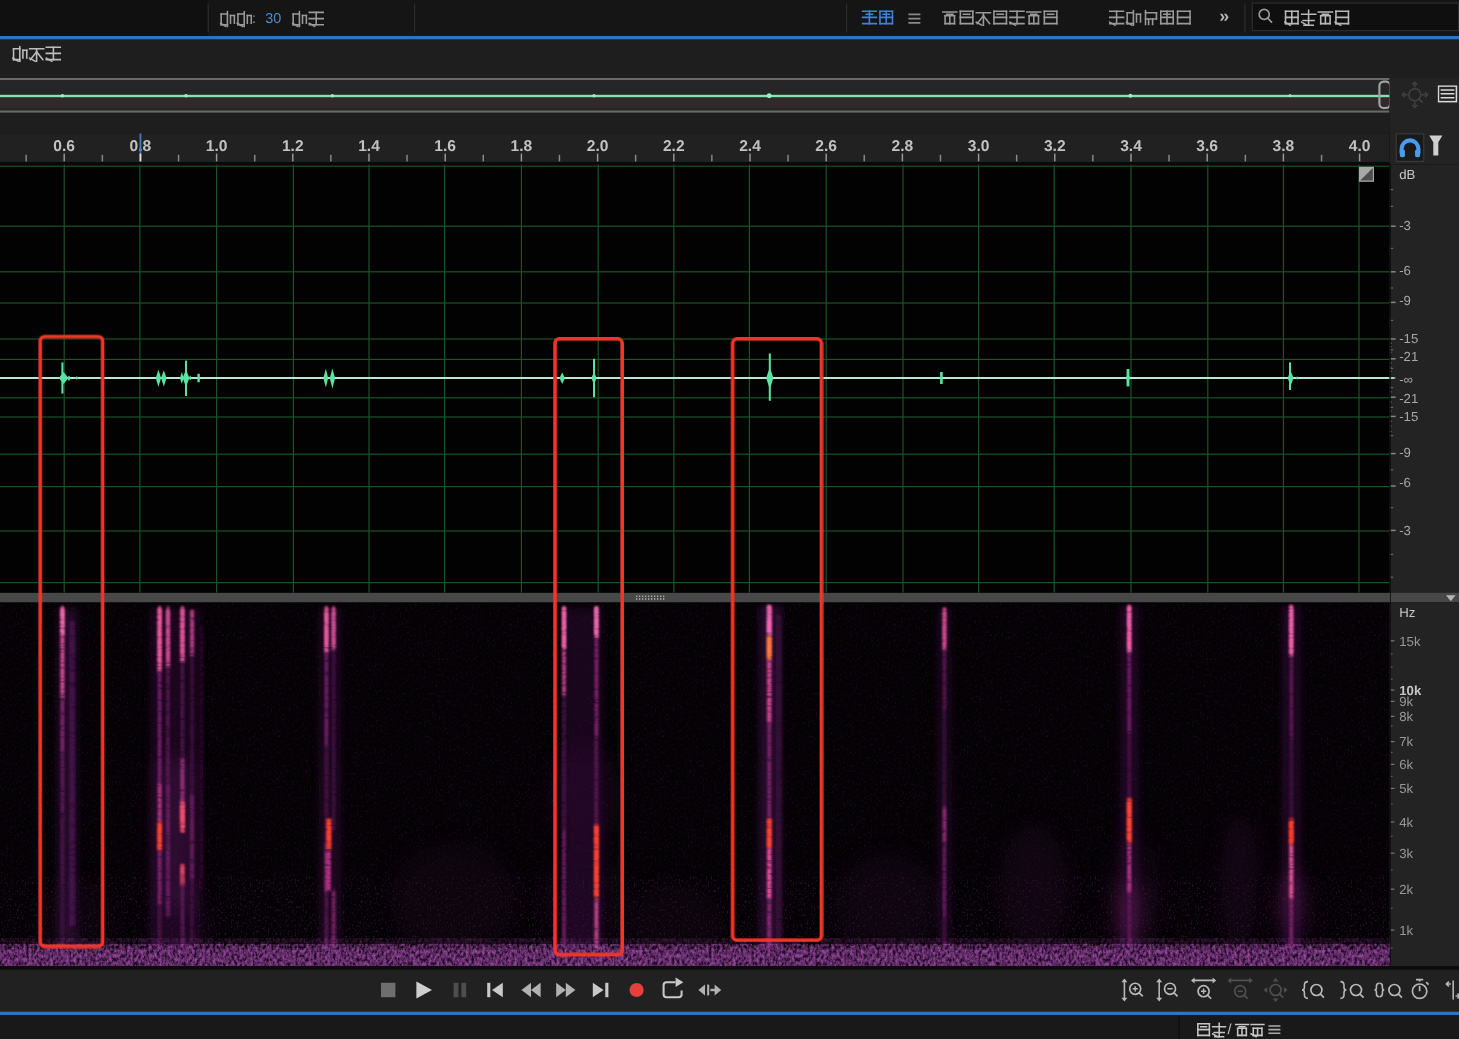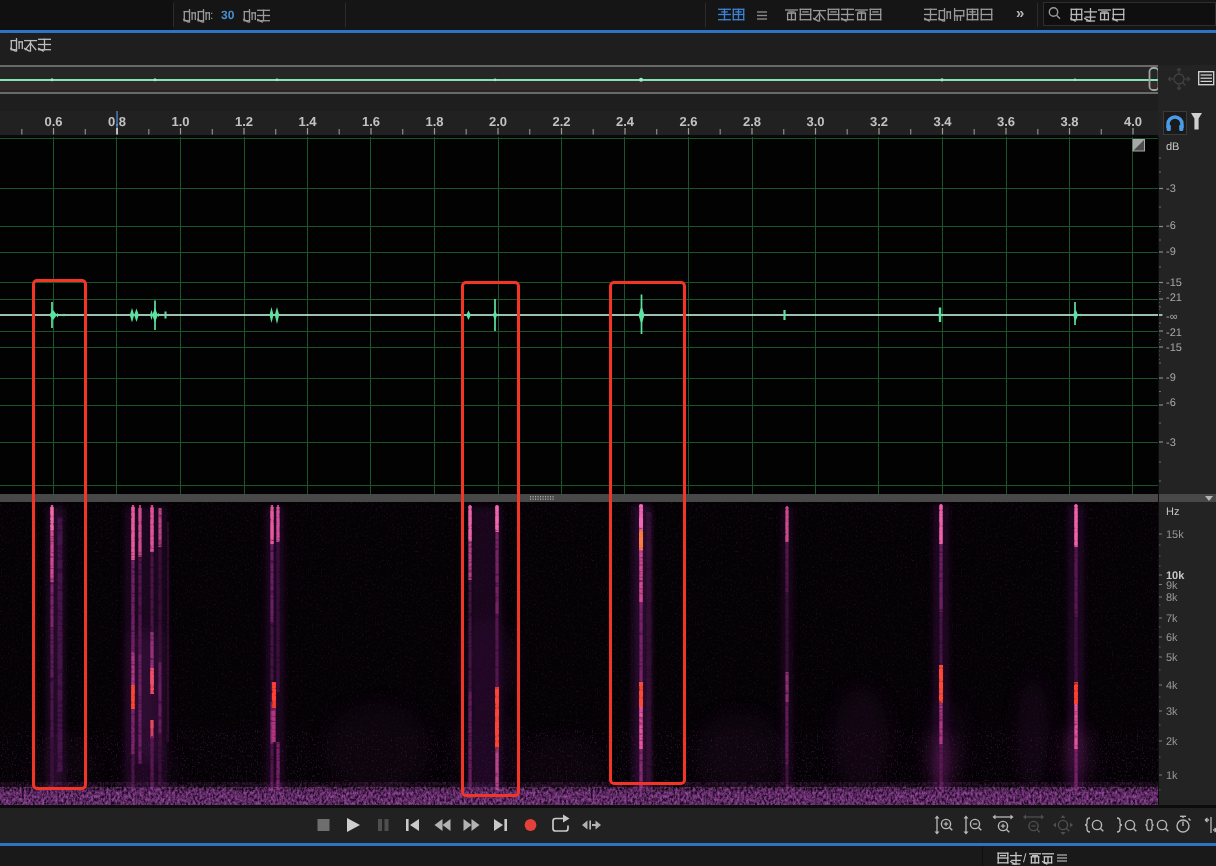--- a/index.html
+++ b/index.html
@@ -28,21 +28,21 @@
         <line x1="15.3" y1="2.6" x2="15.3" y2="11.7"></line>
         <line x1="15.3" y1="11.7" x2="20.5" y2="11.7"></line>
         <line x1="20.5" y1="0.7" x2="20.5" y2="13.0"></line>
         <line x1="23.1" y1="3.9" x2="26.4" y2="3.9"></line>
         <line x1="23.1" y1="3.9" x2="23.1" y2="10.4"></line>
         <line x1="26.4" y1="3.9" x2="26.4" y2="10.4"></line>
         <line x1="14.7" y1="10.4" x2="19.2" y2="13.0"></line>
       </g>
     </svg>
 <div class="t" style="left:210px;top:8px;font-size:12px;color:#9a9a9a;font-weight:400;letter-spacing:0">:</div>
-<div class="t" style="left:221px;top:8px;font-size:12px;color:#4a8fd4;font-weight:700;letter-spacing:0">30</div>
+<div class="t" style="left:221px;top:8px;font-size:12px;color:#4a8fd4;font-weight:400;letter-spacing:0">30</div>
 <svg style="position:absolute;left:243px;top:9px;opacity:1.0" width="27" height="15" viewBox="0 0 27 15">
       <g stroke="#9a9a9a" stroke-width="1.3" stroke-linecap="square">
         <line x1="1.3" y1="2.6" x2="6.5" y2="2.6"></line>
         <line x1="1.3" y1="2.6" x2="1.3" y2="11.7"></line>
         <line x1="1.3" y1="11.7" x2="6.5" y2="11.7"></line>
         <line x1="6.5" y1="0.7" x2="6.5" y2="13.0"></line>
         <line x1="9.1" y1="3.9" x2="12.3" y2="3.9"></line>
         <line x1="9.1" y1="3.9" x2="9.1" y2="10.4"></line>
         <line x1="12.3" y1="3.9" x2="12.3" y2="10.4"></line>
         <line x1="0.7" y1="10.4" x2="5.2" y2="13.0"></line>

